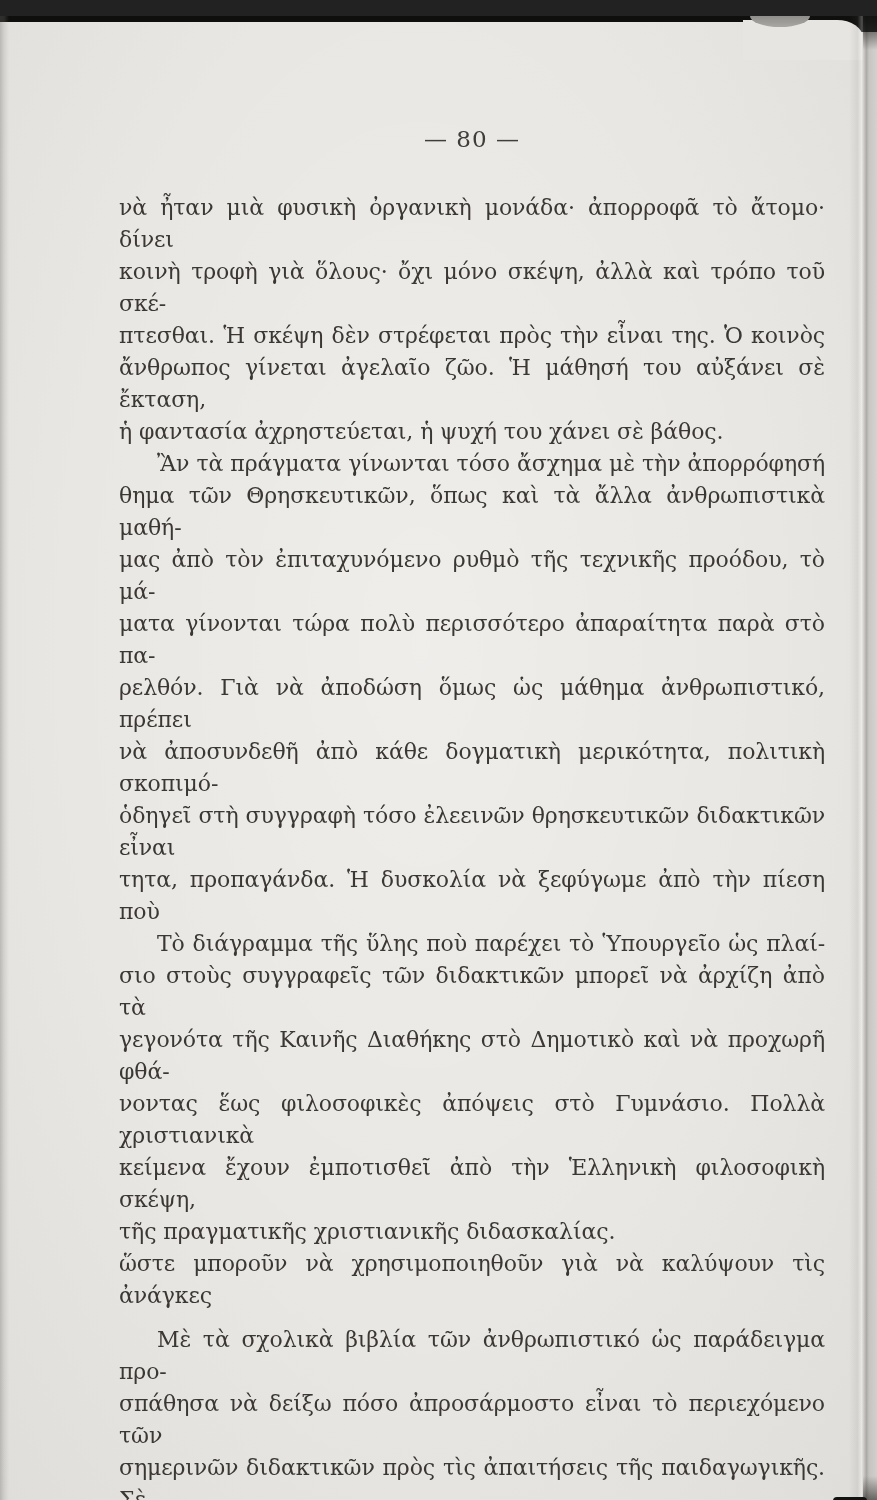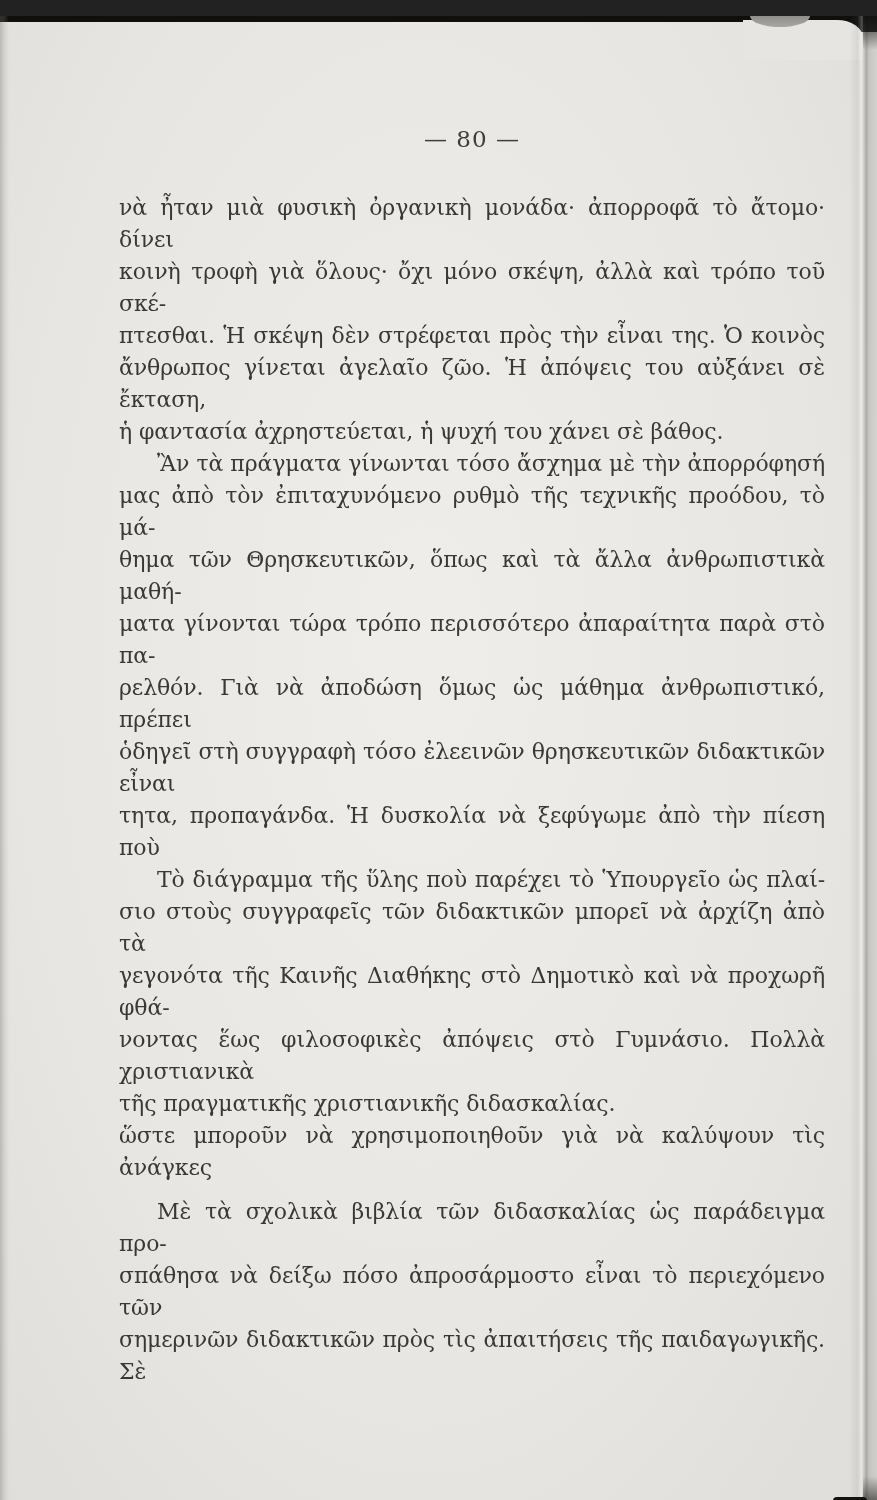--- a/index.html
+++ b/index.html
@@ -122,40 +122,42 @@
   <div class="edge-bottom-bump"></div>
   <div class="edge-bottom"></div>
 
   <div class="page-number">— 80 —</div>
 
   <div class="page-text">
       <div class="paragraph">
         <div class="line">νὰ ἦταν μιὰ φυσικὴ ὀργανικὴ μονάδα· ἀπορροφᾶ τὸ ἄτομο· δίνει</div>
         <div class="line">κοινὴ τροφὴ γιὰ ὅλους· ὄχι μόνο σκέψη, ἀλλὰ καὶ τρόπο τοῦ σκέ-</div>
         <div class="line">πτεσθαι. Ἡ σκέψη δὲν στρέφεται πρὸς τὴν εἶναι της. Ὁ κοινὸς</div>
-        <div class="line">ἄνθρωπος γίνεται ἀγελαῖο ζῶο. Ἡ ἀπόψεις του αὐξάνει σὲ ἔκταση,</div>
+        <div class="line">ἄνθρωπος γίνεται ἀγελαῖο ζῶο. Ἡ μάθησή του αὐξάνει σὲ ἔκταση,</div>
         <div class="line no-justify">ἡ φαντασία ἀχρηστεύεται, ἡ ψυχή του χάνει σὲ βάθος.</div>
       </div>
       <div class="paragraph">
         <div class="line indent">Ἂν τὰ πράγματα γίνωνται τόσο ἄσχημα μὲ τὴν ἀπορρόφησή</div>
+        <div class="line">θημα τῶν Θρησκευτικῶν, ὅπως καὶ τὰ ἄλλα ἀνθρωπιστικὰ μαθή-</div>
         <div class="line">μας ἀπὸ τὸν ἐπιταχυνόμενο ρυθμὸ τῆς τεχνικῆς προόδου, τὸ μά-</div>
-        <div class="line">θημα τῶν Θρησκευτικῶν, ὅπως καὶ τὰ ἄλλα ἀνθρωπιστικὰ μαθή-</div>
-        <div class="line">ματα γίνονται τώρα τρόπο περισσότερο ἀπαραίτητα παρὰ στὸ πα-</div>
+        <div class="line">ματα γίνονται τώρα πολὺ περισσότερο ἀπαραίτητα παρὰ στὸ πα-</div>
         <div class="line">ρελθόν. Γιὰ νὰ ἀποδώση ὅμως ὡς μάθημα ἀνθρωπιστικό, πρέπει</div>
+        <div class="line">νὰ ἀποσυνδεθῆ ἀπὸ κάθε δογματικὴ μερικότητα, πολιτικὴ σκοπιμό-</div>
         <div class="line">ὁδηγεῖ στὴ συγγραφὴ τόσο ἐλεεινῶν θρησκευτικῶν διδακτικῶν εἶναι</div>
         <div class="line">τητα, προπαγάνδα. Ἡ δυσκολία νὰ ξεφύγωμε ἀπὸ τὴν πίεση ποὺ</div>
       </div>
       <div class="paragraph">
         <div class="line indent">Τὸ διάγραμμα τῆς ὕλης ποὺ παρέχει τὸ Ὑπουργεῖο ὡς πλαί-</div>
         <div class="line">σιο στοὺς συγγραφεῖς τῶν διδακτικῶν μπορεῖ νὰ ἀρχίζη ἀπὸ τὰ</div>
         <div class="line">γεγονότα τῆς Καινῆς Διαθήκης στὸ Δημοτικὸ καὶ νὰ προχωρῆ φθά-</div>
         <div class="line">νοντας ἕως φιλοσοφικὲς ἀπόψεις στὸ Γυμνάσιο. Πολλὰ χριστιανικὰ</div>
+        <div class="line">κείμενα ἔχουν ἐμποτισθεῖ ἀπὸ τὴν Ἑλληνικὴ φιλοσοφικὴ σκέψη,</div>
         <div class="line no-justify">τῆς πραγματικῆς χριστιανικῆς διδασκαλίας.</div>
         <div class="line">ὥστε μποροῦν νὰ χρησιμοποιηθοῦν γιὰ νὰ καλύψουν τὶς ἀνάγκες</div>
       </div>
       <div class="paragraph gap-before">
-        <div class="line indent">Μὲ τὰ σχολικὰ βιβλία τῶν διδασκαλίας ὡς παράδειγμα προ-</div>
+        <div class="line indent">Μὲ τὰ σχολικὰ βιβλία τῶν ἀνθρωπιστικό ὡς παράδειγμα προ-</div>
         <div class="line">σπάθησα νὰ δείξω πόσο ἀπροσάρμοστο εἶναι τὸ περιεχόμενο τῶν</div>
         <div class="line">σημερινῶν διδακτικῶν πρὸς τὶς ἀπαιτήσεις τῆς παιδαγωγικῆς. Σὲ</div>
       </div>
     </div>
 
 </div>
 
 </body></html>

